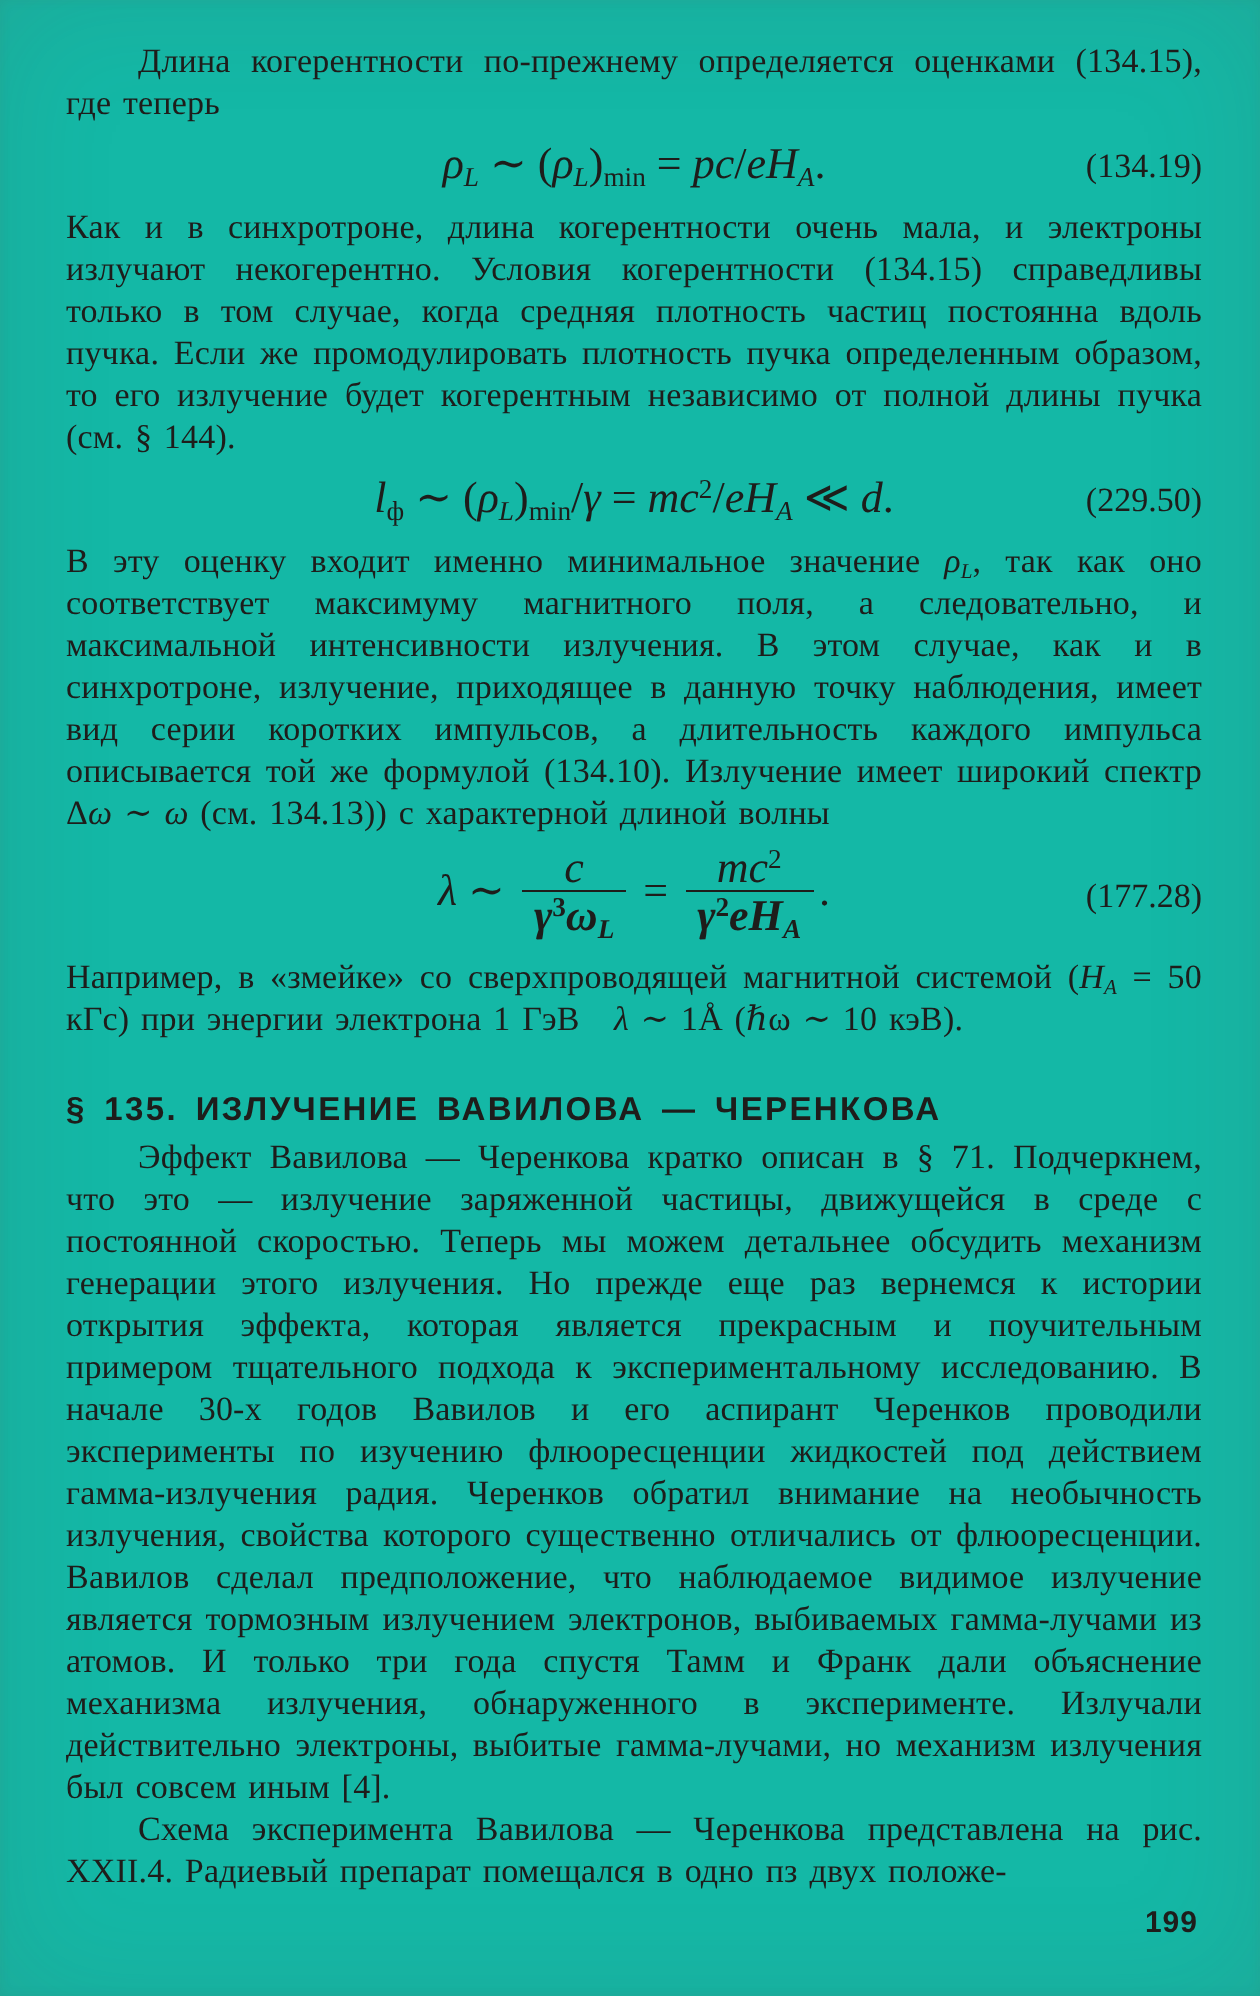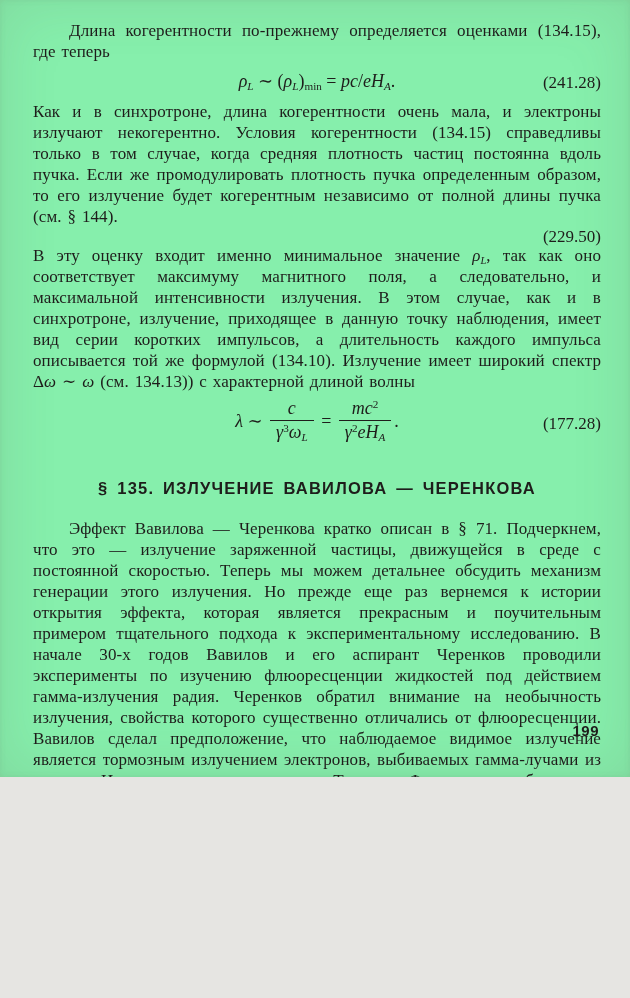--- a/index.html
+++ b/index.html
@@ -1,77 +1,79 @@
 <!DOCTYPE html>
 <html><head>
 <meta charset="utf-8">
 <style>
   html,body{margin:0;padding:0;background:#e6e5e2;}
   .page{
-    width:630px;height:777px;
-    background:#86efac;
+    width:630px;height:998px;
+    background:#14b8a6;
     box-shadow:inset 0 0 60px rgba(90,85,75,.14), inset 0 0 6px rgba(90,85,75,.10);
     color:#1e1d1b;
     font-family:"Liberation Serif","DejaVu Serif",serif;
     font-size:17px;line-height:21px;
     box-sizing:border-box;
     padding:20px 29px 0 33px;
     position:relative;
     overflow:hidden;
   }
   p{margin:0;text-align:justify;word-spacing:1.5px;letter-spacing:.1px;}
   p.indent{text-indent:36px;}
   i{font-style:italic;}
   sub{font-size:.62em;vertical-align:-0.28em;line-height:0;letter-spacing:0;}
   sup{font-size:.62em;vertical-align:.5em;line-height:0;letter-spacing:0;}
   sub.it,sup.it{font-style:italic;}
   .eq{position:relative;text-align:center;padding:9px 0;word-spacing:normal;}
-  .eq-body{font-size:18px;display:inline-block;}
+  .eq-body{font-size:22px;display:inline-block;}
   .eq-num{position:absolute;right:0;top:50%;transform:translateY(-50%);font-size:17px;}
   .frac{display:inline-block;vertical-align:middle;text-align:center;margin:0 3px;position:relative;top:-2px;}
   .frac .num{display:block;padding:0 6px 2px;border-bottom:1.4px solid #1e1d1b;line-height:19px;}
-  .frac .den{display:block;padding:2px 6px 0;line-height:19px;}
+  .frac .den{display:block;padding:2px 6px 0;line-height:19px;font-weight:bold;}
   .heading{
     font-family:"Liberation Sans","DejaVu Sans",sans-serif;
     font-weight:bold;font-size:16.5px;
-    text-align:center;letter-spacing:1.2px;word-spacing:3px;
-    margin:25px 0 19px;text-indent:0;
+    text-align:left;letter-spacing:1.2px;word-spacing:3px;
+    margin:25px 0 2px;text-indent:0;
   }
   .pageno{
-    position:absolute;right:31px;bottom:36px;
+    position:absolute;right:31px;bottom:26px;
     font-family:"Liberation Sans","DejaVu Sans",sans-serif;
     font-weight:bold;font-size:15px;letter-spacing:.5px;
   }
 </style>
 </head>
 <body>
 
 <div class="page">
 
   <p class="indent"><span>Длина когерентности по-прежнему определяется оценками (134.15), где теперь</span></p>
 
   <div class="eq">
     <span class="eq-body"><i>ρ</i><sub class="it">L</sub><span> ∼ (</span><i>ρ</i><sub class="it">L</sub><span>)</span><sub>min</sub><span> = </span><i>pc</i><span>/</span><i>eH</i><sub class="it">A</sub><span>.</span></span>
-    <span class="eq-num">(241.28)</span>
+    <span class="eq-num">(134.19)</span>
   </div>
 
   <p><span>Как и в синхротроне, длина когерентности очень мала, и электроны излучают некогерентно. Условия когерентности (134.15) справедливы только в том случае, когда средняя плотность частиц постоянна вдоль пучка. Если же промодулировать плотность пучка определенным образом, то его излучение будет когерентным независимо от полной длины пучка (см. § 144).</span></p>
 
 
   <div class="eq">
+    <span class="eq-body"><i>l</i><sub>ф</sub><span> ∼ (</span><i>ρ</i><sub class="it">L</sub><span>)</span><sub>min</sub><span>/</span><i>γ</i><span> = </span><i>mc</i><sup>2</sup><span>/</span><i>eH</i><sub class="it">A</sub><span> ≪ </span><i>d</i><span>.</span></span>
     <span class="eq-num">(229.50)</span>
   </div>
 
   <p><span>В эту оценку входит именно минимальное значение </span><i>ρ</i><sub class="it">L</sub><span>, так как оно соответствует максимуму магнитного поля, а следовательно, и максимальной интенсивности излучения. В этом случае, как и в синхротроне, излучение, приходящее в данную точку наблюдения, имеет вид серии коротких импульсов, а длительность каждого импульса описывается той же формулой (134.10). Излучение имеет широкий спектр Δ</span><i>ω</i><span> ∼ </span><i>ω</i><span> (см. 134.13)) с характерной длиной волны</span></p>
 
   <div class="eq">
     <span class="eq-body"><i>λ</i><span> ∼ </span><span class="frac"><span class="num"><i>c</i></span><span class="den"><i>γ</i><sup>3</sup><i>ω</i><sub class="it">L</sub></span></span><span> = </span><span class="frac"><span class="num"><i>mc</i><sup>2</sup></span><span class="den"><i>γ</i><sup>2</sup><i>eH</i><sub class="it">A</sub></span></span><span>.</span></span>
     <span class="eq-num">(177.28)</span>
   </div>
 
+  <p><span>Например, в «змейке» со сверхпроводящей магнитной системой (</span><i>H</i><sub class="it">A</sub><span> = 50 кГс) при энергии электрона 1 ГэВ </span><i>λ</i><span> ∼ 1Å (ℏω ∼ 10 кэВ).</span></p>
 
   <h2 class="heading">§ 135. ИЗЛУЧЕНИЕ ВАВИЛОВА — ЧЕРЕНКОВА</h2>
 
   <p class="indent"><span>Эффект Вавилова — Черенкова кратко описан в § 71. Подчеркнем, что это — излучение заряженной частицы, движущейся в среде с постоянной скоростью. Теперь мы можем детальнее обсудить механизм генерации этого излучения. Но прежде еще раз вернемся к истории открытия эффекта, которая является прекрасным и поучительным примером тщательного подхода к экспериментальному исследованию. В начале 30-х годов Вавилов и его аспирант Черенков проводили эксперименты по изучению флюоресценции жидкостей под действием гамма-излучения радия. Черенков обратил внимание на необычность излучения, свойства которого существенно отличались от флюоресценции. Вавилов сделал предположение, что наблюдаемое видимое излучение является тормозным излучением электронов, выбиваемых гамма-лучами из атомов. И только три года спустя Тамм и Франк дали объяснение механизма излучения, обнаруженного в эксперименте. Излучали действительно электроны, выбитые гамма-лучами, но механизм излучения был совсем иным [4].</span></p>
 
   <p class="indent"><span>Схема эксперимента Вавилова — Черенкова представлена на рис. XXII.4. Радиевый препарат помещался в одно пз двух положе-</span></p>
 
   <div class="pageno">199</div>
 
 </div>

